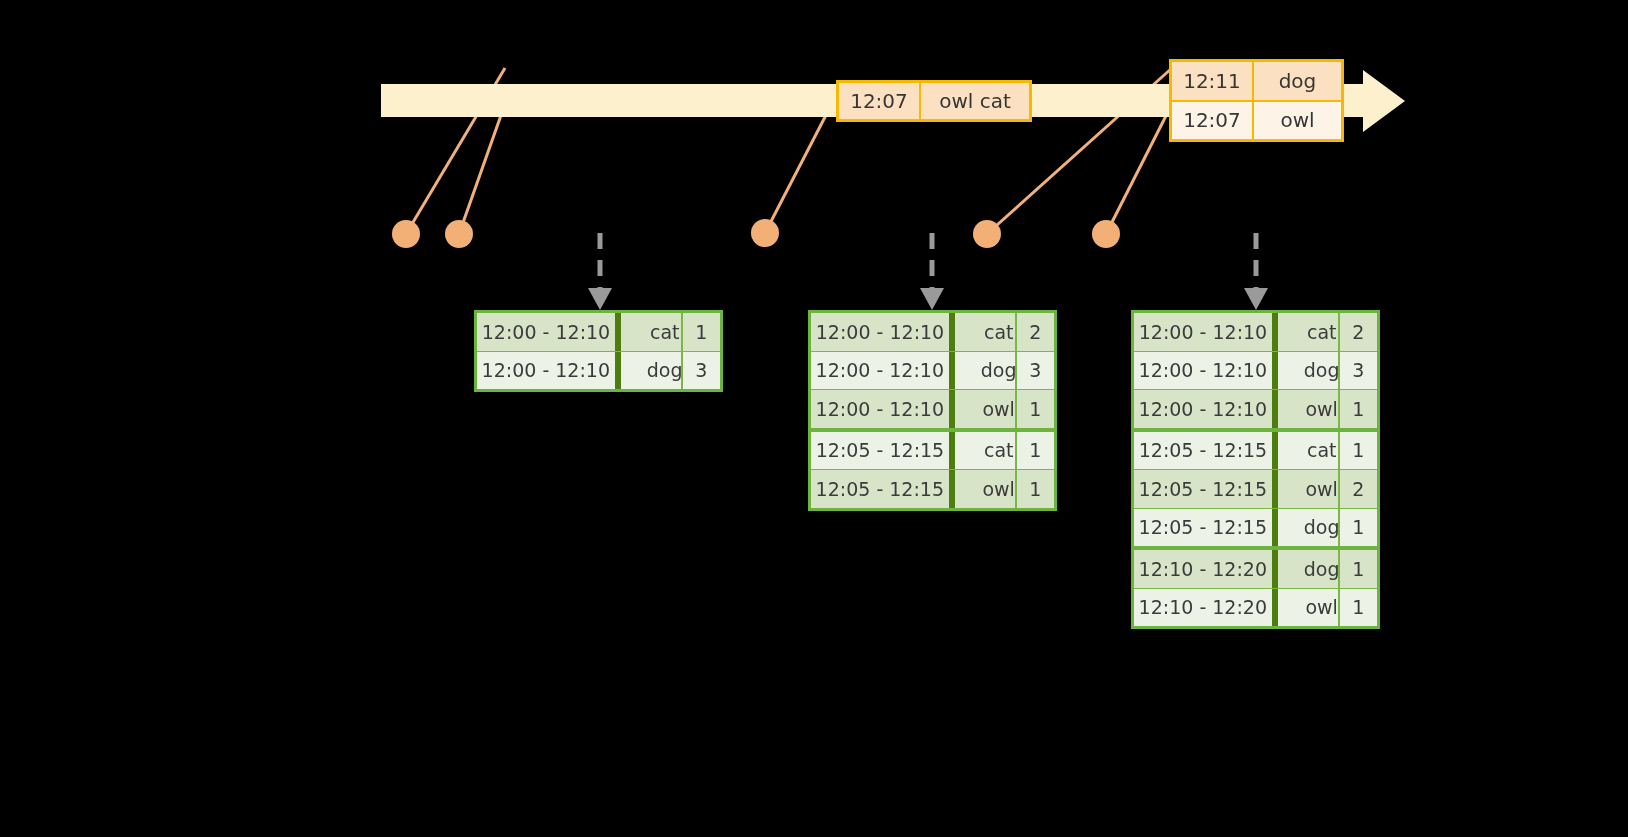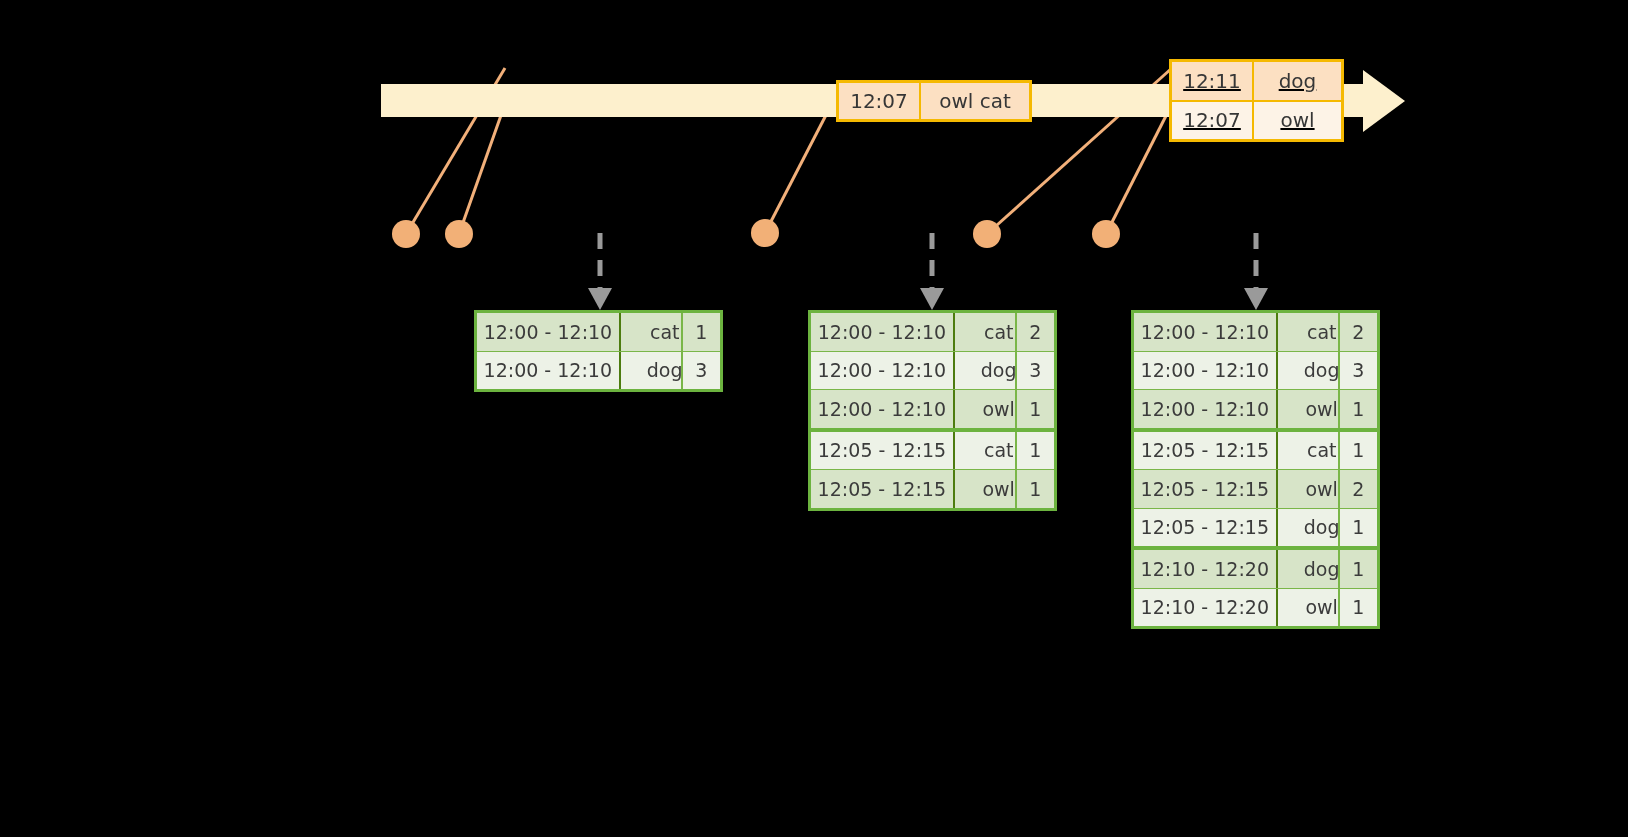--- a/index.html
+++ b/index.html
@@ -97,21 +97,21 @@
   .res-row {
     display: flex;
     flex-direction: row;
     height: 37.5px;
   }
   .res-row + .res-row { border-top: 1.5px solid #7ab648; }
   .res-row.group-start { border-top: 4px solid #6cb33f; }
   .res-c-window {
     width: 146px;
     box-sizing: border-box;
-    border-right: 2px solid #4d7c0f;
+    border-right: 6px solid #4d7c0f;
     display: flex; align-items: center; justify-content: center;
     font-size: 19px; color: #3b3b3b;
   }
   .res-c-word {
     width: 62px;
     box-sizing: border-box;
     border-right: 2px solid #7ab648;
     display: flex; align-items: center; justify-content: center;
     font-size: 19px; color: #3b3b3b; padding-left: 28px;
   }
@@ -161,21 +161,21 @@
   <div class="timeline-arrowhead"></div>
 
 
   <div class="event-box" style="left:836px; top:80px; width:196px; height:42px;">
     <div class="event-row">
       <div class="event-cell-time shade-a">12:07</div>
       <div class="event-cell-words shade-a">owl cat</div>
     </div>
   </div>
 
-  <div class="event-box" style="left:1169px; top:59px; width:175px; height:83px;text-decoration:underline;">
+  <div class="event-box" style="left:1169px; top:59px; width:175px; height:83px;">
     <div class="event-row">
       <div class="event-cell-time shade-a">12:11</div>
       <div class="event-cell-words shade-a">dog</div>
     </div>
     <div class="event-row">
       <div class="event-cell-time shade-b">12:07</div>
       <div class="event-cell-words shade-b">owl</div>
     </div>
   </div>
 

